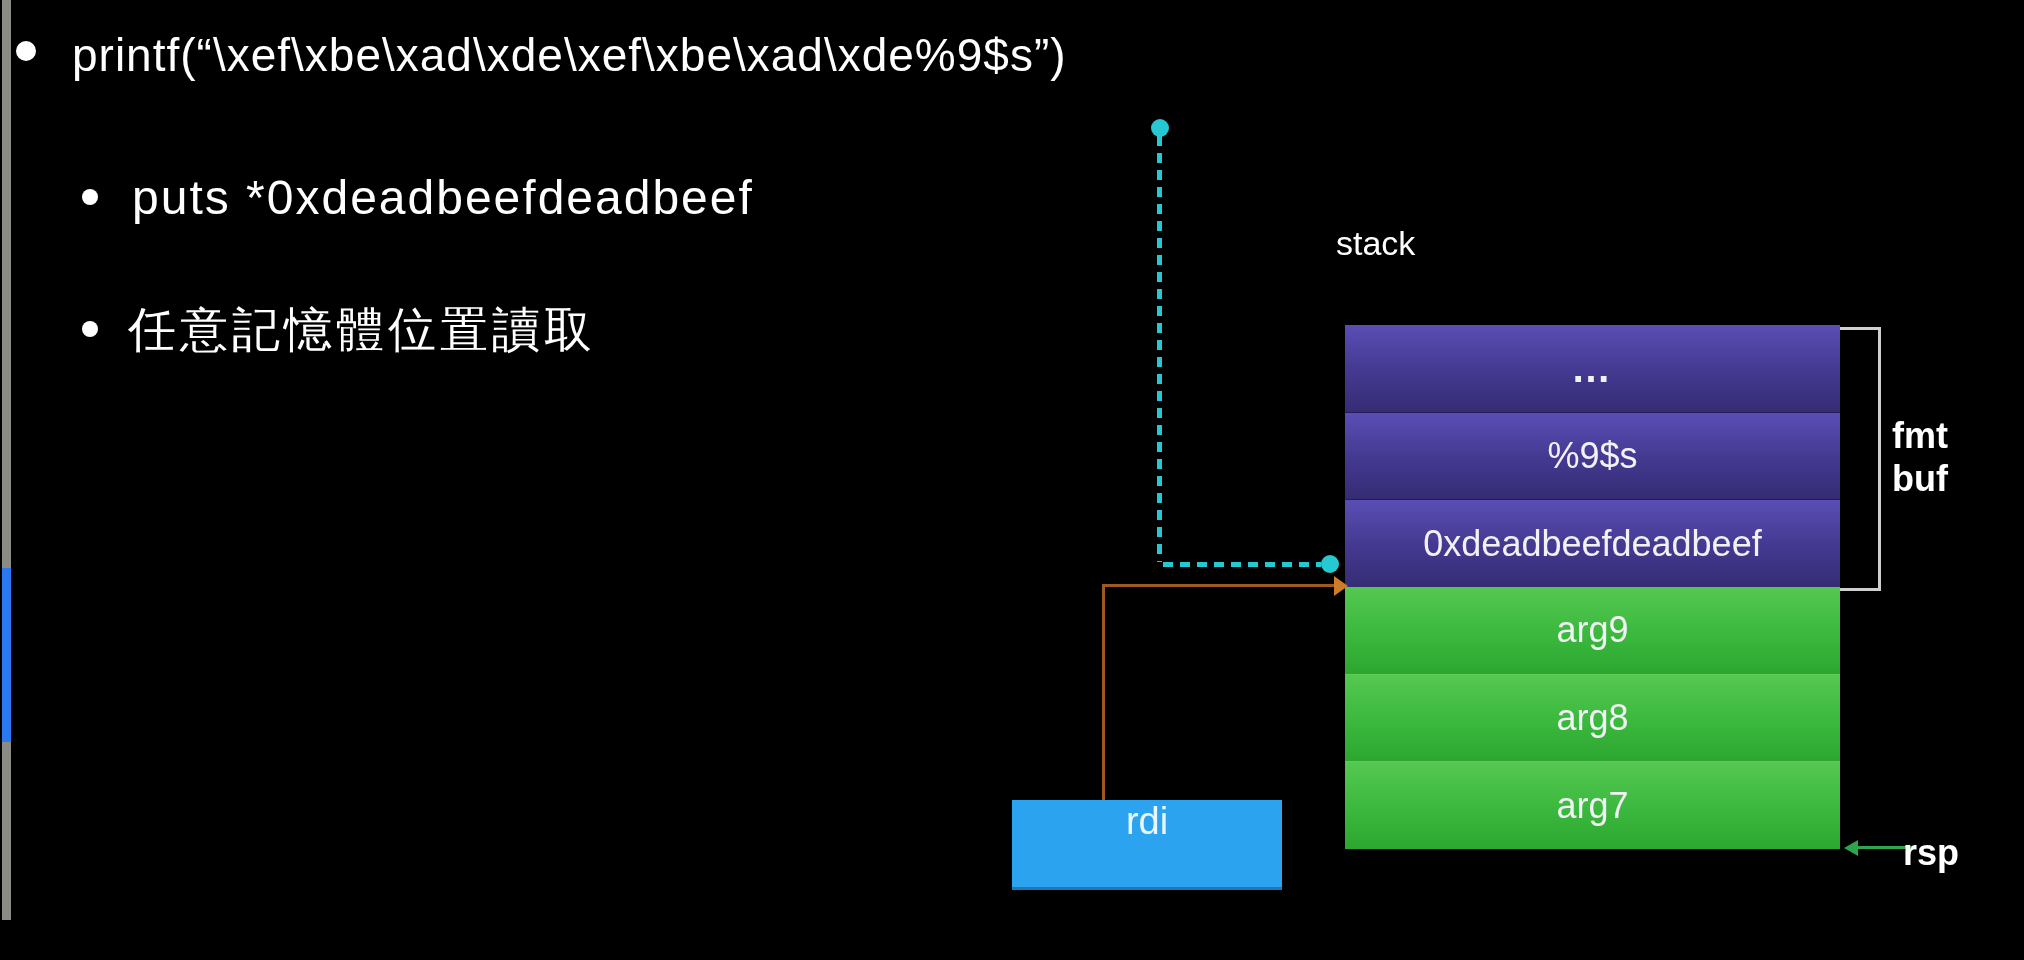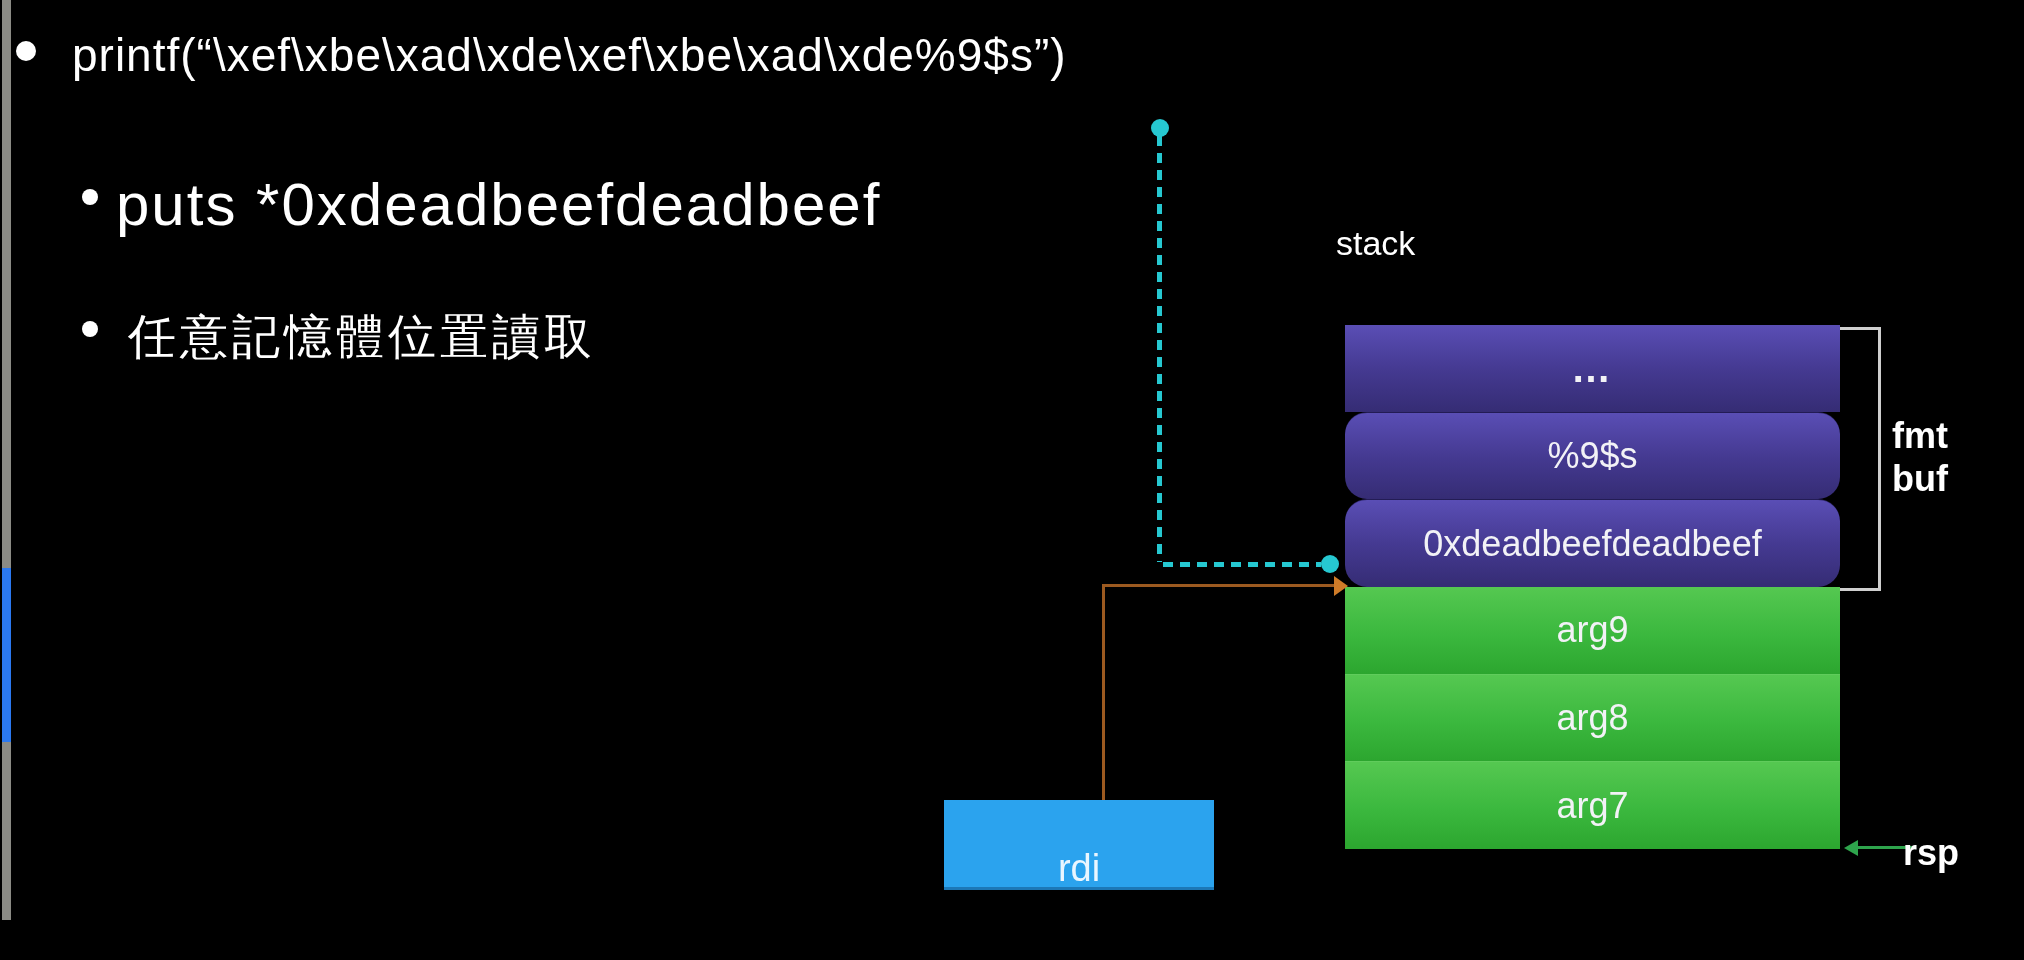--- a/index.html
+++ b/index.html
@@ -10,30 +10,30 @@
   .edge-bar{position:absolute;left:2px;top:0;width:9px;height:960px;background:#8b8b85;}
   .edge-blue{position:absolute;left:0;top:568px;width:9px;height:174px;background:#2b79f1;}
 
   
   .b-dot{position:absolute;border-radius:50%;background:#fff;}
   .dot-l1{left:16px;top:41px;width:20px;height:20px;}
   .dot-l2a{left:82px;top:189px;width:16px;height:16px;}
   .dot-l2b{left:82px;top:321px;width:16px;height:16px;}
   .line{position:absolute;white-space:nowrap;line-height:1.1;}
   .title-line{left:72px;top:30px;font-size:46px;letter-spacing:1px;}
-  .puts-line{left:116px;top:172px;font-size:60px;letter-spacing:2px;}
-  .cjk-line{left:128px;top:311px;font-size:48px;letter-spacing:4px;}
+  .puts-line{left:132px;top:172px;font-size:48px;letter-spacing:2px;}
+  .cjk-line{left:128px;top:304px;font-size:48px;letter-spacing:4px;}
 
   
   .stack-label{position:absolute;left:1336px;top:224px;font-size:34px;font-weight:normal;}
   .stack-box{position:absolute;left:1345px;top:325px;width:495px;height:524px;display:flex;flex-direction:column;}
   .srow{flex:1;display:flex;align-items:center;justify-content:center;font-size:36px;color:#f2f2f6;}
   .srow.fmt{background:linear-gradient(180deg,#5a4eb5 0%,#453a92 50%,#352c74 100%);}
   .srow.arg{background:linear-gradient(180deg,#55c851 0%,#3bb83e 55%,#2ca62f 100%);}
-  .srow + .srow.fmt{border-top:1px solid rgba(20,16,60,.55);border-radius:22px;}
+  .srow + .srow.fmt{border-top:1px solid rgba(20,16,60,.55);}
   .srow.arg + .srow.arg{border-top:1px solid rgba(140,235,130,.55);}
   .srow .dots{font-weight:bold;font-size:40px;letter-spacing:3px;}
 
   
   .bracket{position:absolute;left:1840px;top:327px;width:38px;height:258px;
            border-top:3px solid #cfcfcf;border-right:3px solid #cfcfcf;border-bottom:3px solid #cfcfcf;}
   .fmtbuf{position:absolute;left:1892px;top:414px;font-size:36px;font-weight:bold;line-height:43px;}
 
   
   .cyan-dot{position:absolute;width:18px;height:18px;border-radius:50%;background:#26c8d1;}
@@ -50,22 +50,22 @@
   .org-head{position:absolute;left:1334px;top:576px;width:0;height:0;
             border-left:14px solid #cf7b28;border-top:10px solid transparent;border-bottom:10px solid transparent;}
 
   
   .rsp-line{position:absolute;left:1856px;top:846px;width:58px;height:3px;background:#2ea44c;}
   .rsp-head{position:absolute;left:1844px;top:840px;width:0;height:0;
             border-right:14px solid #2ea44c;border-top:8px solid transparent;border-bottom:8px solid transparent;}
   .rsp-label{position:absolute;left:1903px;top:832px;font-size:36px;font-weight:bold;}
 
   
-  .rdi-box{position:absolute;left:944px;top:800px;width:270px;height:90px;background:#2ba3ee;
-           display:flex;align-items:flex-end;justify-content:center;box-shadow:inset 0 -3px 0 rgba(0,40,80,.35);}
+  .rdi-box{position:absolute;left:1012px;top:800px;width:270px;height:90px;background:#2ba3ee;
+           display:flex;align-items:flex-start;justify-content:center;box-shadow:inset 0 -3px 0 rgba(0,40,80,.35);}
   .rdi-box span{font-size:38px;color:#eaf6ff;}
 </style>
 </head>
 <body>
 
 <div id="screen">
 
   <div class="edge-bar">
     <div class="edge-blue"></div>
   </div>

